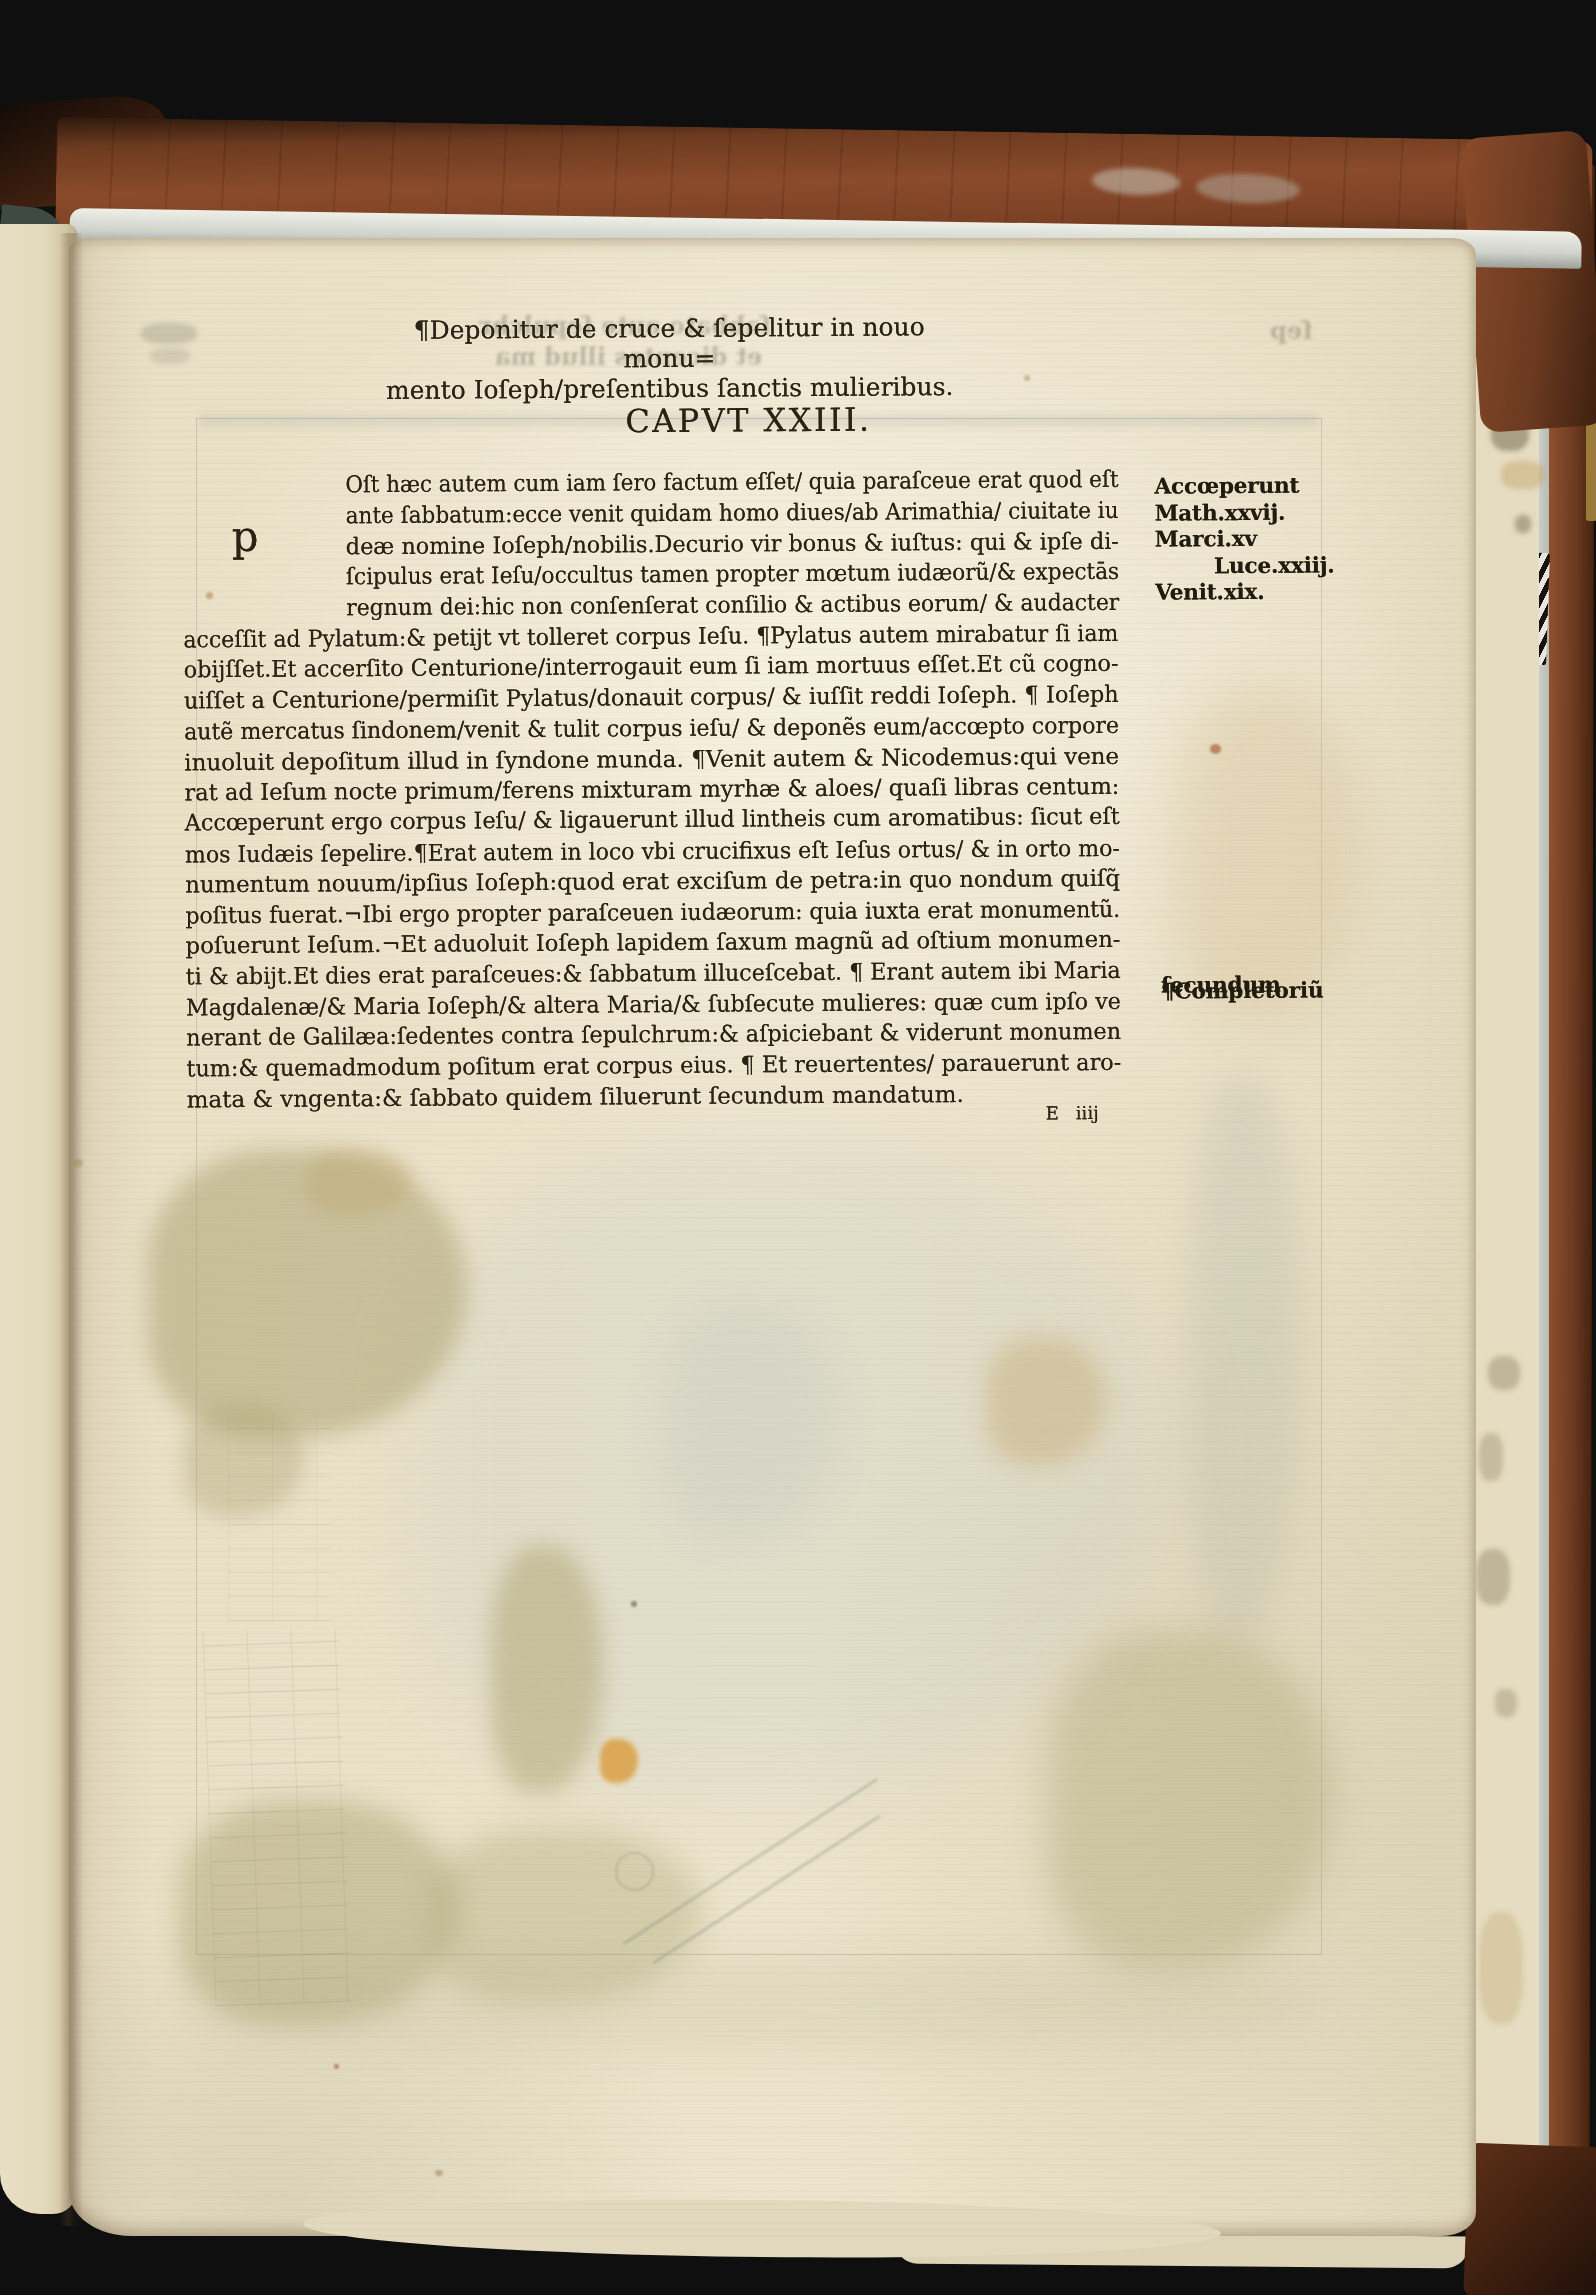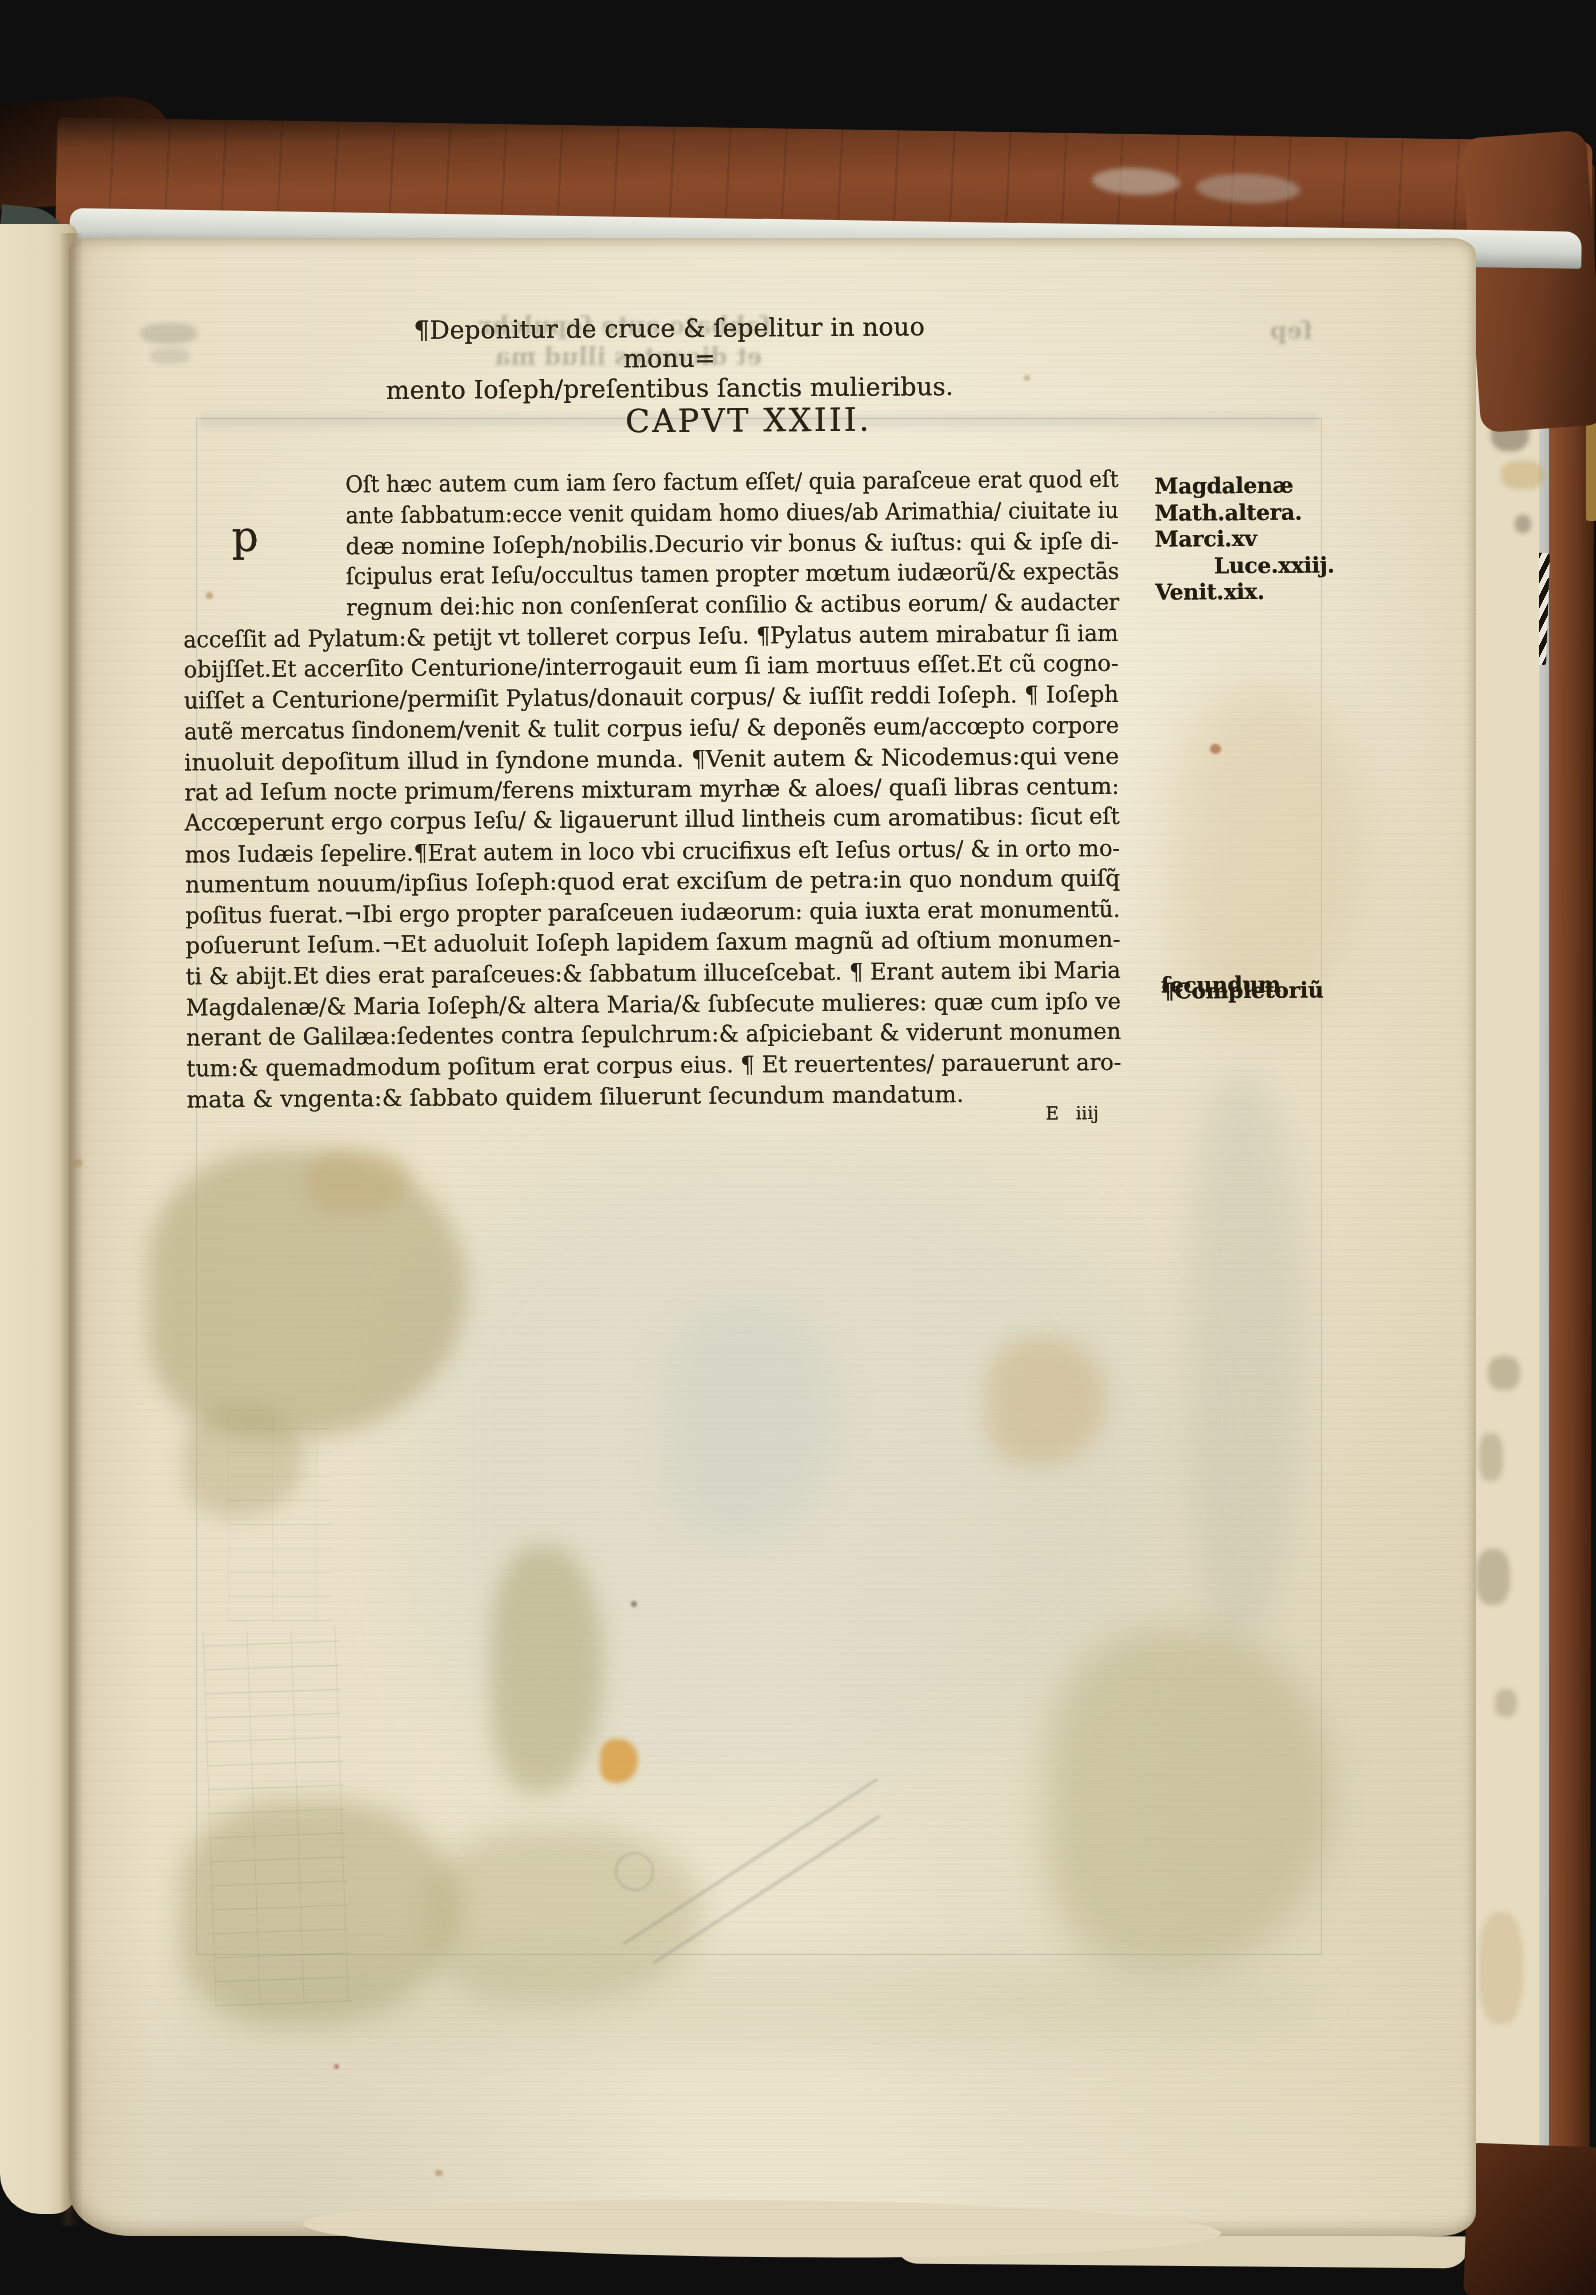--- a/index.html
+++ b/index.html
@@ -170,22 +170,22 @@
     <div class="abs" style="left:184px;top:838px;"><span class="bodyline fitw" style="transform: scaleX(0.9584);">mos Iudæis ſepelire.¶Erat autem in loco vbi crucifixus eſt Ieſus ortus/ &amp; in orto mo-</span></div>
     <div class="abs" style="left:184px;top:868px;"><span class="bodyline fitw" style="transform: scaleX(0.9917);">numentum nouum/ipſius Ioſeph:quod erat exciſum de petra:in quo nondum quiſq̃</span></div>
     <div class="abs" style="left:184px;top:899px;"><span class="bodyline fitw" style="transform: scaleX(0.9556);">poſitus fuerat.¬Ibi ergo propter paraſceuen iudæorum: quia iuxta erat monumentũ.</span></div>
     <div class="abs" style="left:184px;top:929px;"><span class="bodyline fitw" style="transform: scaleX(0.99);">poſuerunt Ieſum.¬Et aduoluit Ioſeph lapidem ſaxum magnũ ad oſtium monumen-</span></div>
     <div class="abs" style="left:184px;top:960px;"><span class="bodyline fitw" style="transform: scaleX(0.9651);">ti &amp; abijt.Et dies erat paraſceues:&amp; ſabbatum illuceſcebat. ¶ Erant autem ibi Maria</span></div>
     <div class="abs" style="left:184px;top:991px;"><span class="bodyline fitw" style="transform: scaleX(0.9648);">Magdalenæ/&amp; Maria Ioſeph/&amp; altera Maria/&amp; ſubſecute mulieres: quæ cum ipſo ve</span></div>
     <div class="abs" style="left:184px;top:1021px;"><span class="bodyline fitw" style="transform: scaleX(0.9694);">nerant de Galilæa:ſedentes contra ſepulchrum:&amp; aſpiciebant &amp; viderunt monumen</span></div>
     <div class="abs" style="left:184px;top:1052px;"><span class="bodyline fitw" style="transform: scaleX(0.9719);">tum:&amp; quemadmodum poſitum erat corpus eius. ¶ Et reuertentes/ parauerunt aro-</span></div>
     <div class="abs" style="left:184px;top:1083px;"><span class="bodyline">mata &amp; vngenta:&amp; ſabbato quidem ſiluerunt ſecundum mandatum.</span></div>
 
-    <div class="abs marg" style="left:1156px;top:477px;">Magdalenæ</div>
-    <div class="abs marg" style="left:1156px;top:504px;">Math.altera.</div>
+    <div class="abs marg" style="left:1156px;top:477px;">Accœperunt</div>
+    <div class="abs marg" style="left:1156px;top:504px;">Math.xxvij.</div>
     <div class="abs marg" style="left:1156px;top:530px;">Marci.xv</div>
     <div class="abs marg" style="left:1215px;top:557px;">Luce.xxiij.</div>
     <div class="abs marg" style="left:1156px;top:583px;">Venit.xix.</div>
     <div class="abs marg" style="left:1159px;top:982px;">¶Completoriũ</div>
     <div class="abs marg" style="left:1159px;top:976px;">ſecundum</div>
 
     <div class="abs sig">E iiij</div>
   </div>
 
   <div class="abs spot" style="left:1210px;top:744px;width:11.2px;height:9.6px;background:rgba(150,70,30,0.55);"></div>

